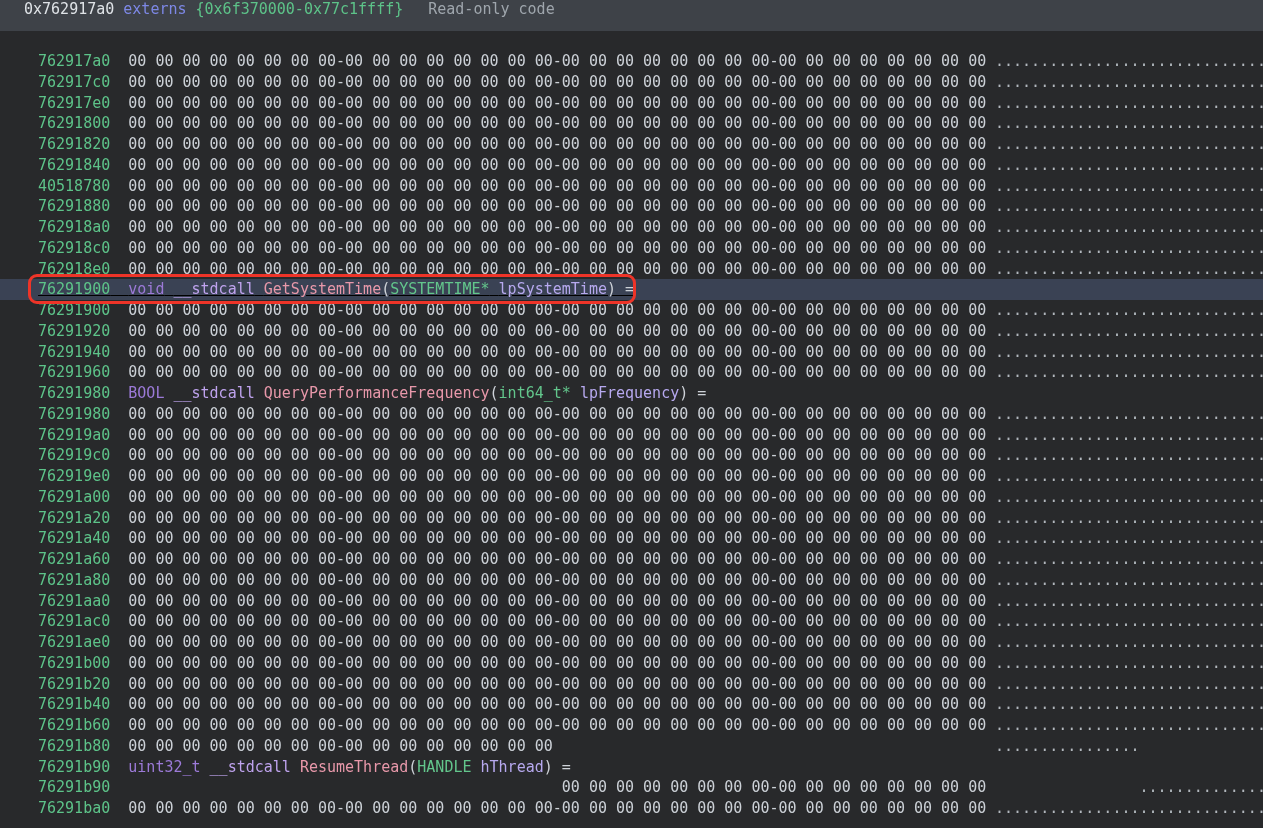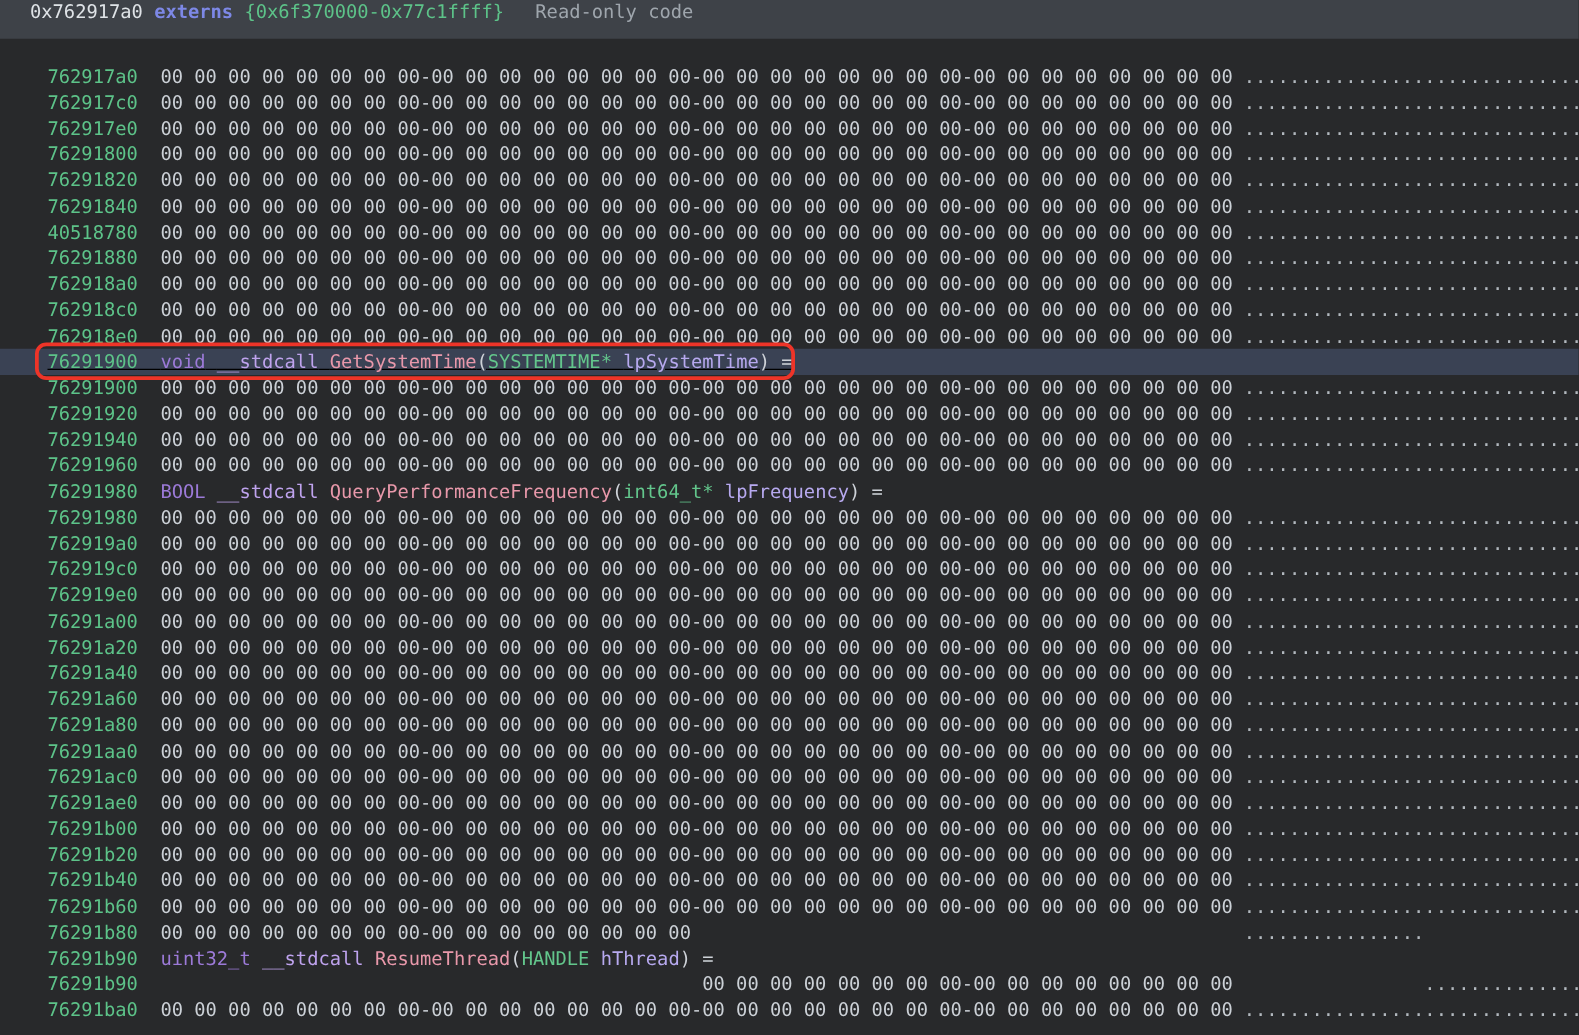--- a/index.html
+++ b/index.html
@@ -13,21 +13,21 @@
     height: 31px;
     background: var(--header_bg, #3e4248);
     display: flex;
     align-items: flex-start;
     padding-left: 24px;
     font-size: 15px;
     white-space: pre;
   }
   .header-bar span { margin-right: 9px; }
   .hdr-addr    { color: var(--hdr_text, #dfe3e7); }
-  .hdr-section { color: var(--hdr_section, #7d88e6); font-weight: bold; }
+  .hdr-section { color: var(--hdr_section, #7d88e6); }
   .hdr-range   { color: var(--hdr_range, #5dc389); }
   .hdr-perm    { color: var(--hdr_perm, #9fa6ad); margin-left: 16px; }
 
   .hex-view {
     padding-top: 20px;
     font-size: 15px;
   }
   .row {
     position: relative;
     height: 20.75px;

